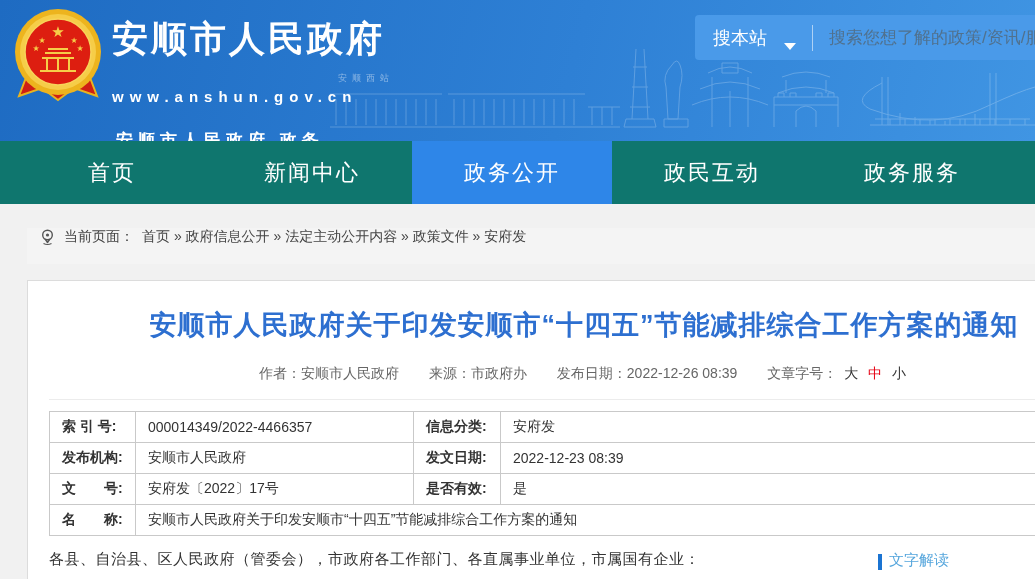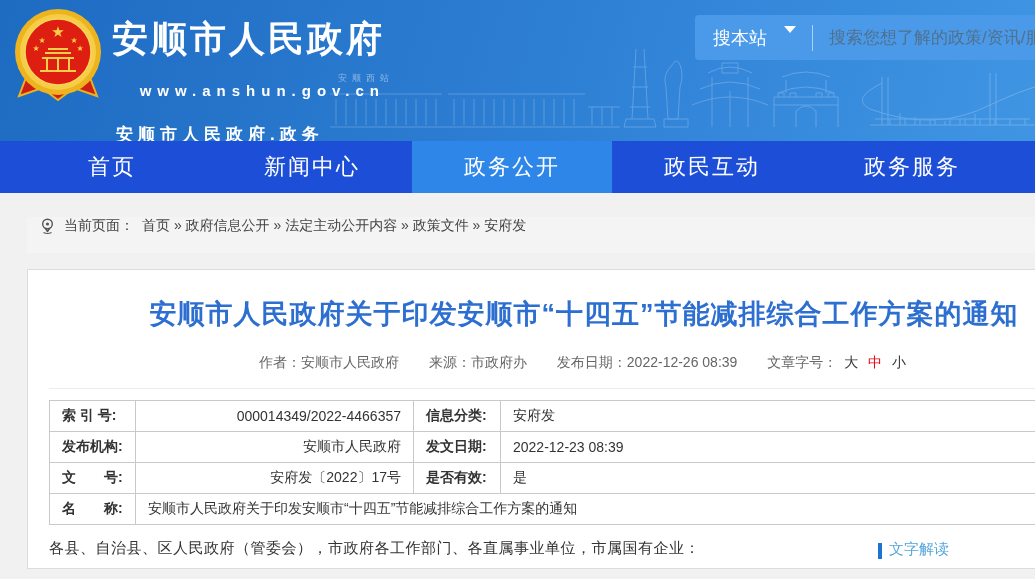--- a/index.html
+++ b/index.html
@@ -10,41 +10,41 @@
   }
 
   
   .site-header {
     position:relative; height:141px; overflow:hidden;
     background:linear-gradient(105deg,#1e6bc2 0%,#2e80d5 55%,#4095e3 100%);
   }
   .emblem { position:absolute; left:12px; top:7px; }
   .logo-text { position:absolute; left:112px; top:15px; color:#fff; }
   .logo-title { font-size:36px; font-weight:bold; letter-spacing:3px; }
-  .logo-url   { font-size:15px; font-weight:bold; letter-spacing:6px; margin-top:18px;text-align:right; }
+  .logo-url   { font-size:15px; font-weight:bold; letter-spacing:6px; margin-top:24px; }
   .logo-sub   { font-size:17px; font-weight:bold; letter-spacing:5px; margin-top:24px; padding-left:4px; }
 
   .search-box {
     position:absolute; left:695px; top:15px; width:430px; height:45px;
     background:#4a9ae9; border-radius:4px;
     display:flex; align-items:center; padding:0 18px;
   }
-  .search-scope { display:flex; align-items:flex-start; gap:17px; color:#fff; font-size:18px; cursor:pointer; white-space:nowrap; }
+  .search-scope { display:flex; align-items:flex-end; gap:17px; color:#fff; font-size:18px; cursor:pointer; white-space:nowrap; }
   .caret-down { width:0; height:0; border-left:6px solid transparent; border-right:6px solid transparent; border-top:7px solid #fff; }
   .search-divider { width:1px; height:26px; background:rgba(255,255,255,.55); margin:0 16px; flex:none; }
   .search-input {
     flex:1; min-width:0; background:transparent; border:none; outline:none;
     font-size:17px; color:#2b455c; font-family:inherit;
   }
   .search-input::placeholder { color:#50718e; opacity:1; }
 
   .skyline { position:absolute; left:330px; bottom:0; }
 
   
-  .main-nav { height:52px; background:#1d4ed8; display:flex; padding-left:12px; }
+  .main-nav { height:63px; background:#0f766e; display:flex; padding-left:12px; }
   .nav-item {
     width:200px; display:flex; align-items:center; justify-content:center;
     color:#fff; font-size:22px; cursor:pointer; letter-spacing:2px;
   }
   .nav-item.active { background:#2e86e8; font-weight:normal; }
 
   
   .breadcrumb {
     margin:24px 0 0 27px; height:36px; background:#f4f4f4;
     display:flex; align-items:flex-start; gap:8px; padding:0 12px;
@@ -69,21 +69,21 @@
   .size-medium { color:#e60012; }
 
   .meta-divider { border-top:1px solid #ececec; margin:16px 0 0 21px; }
 
   table.info-table { border-collapse:collapse; margin:11px 0 0 21px; width:1085px; table-layout:fixed; }
   .info-table td {
     border:1px solid #c9c9c9; height:31px; font-size:14px; color:#333;
     padding:0 12px; white-space:nowrap; overflow:hidden;
   }
   td.cell-label  { font-weight:bold; width:86px; }
-  td.cell-value1 { width:278px;text-align:right; }
+  td.cell-value1 { width:278px; }
   td.cell-label2 { font-weight:bold; width:87px; }
 
   .body-row { position:relative; margin:14px 0 0 21px; height:24px; }
   .body-text { font-size:15px; color:#333; letter-spacing:.5px; }
   .interpret { position:absolute; left:829px; top:1px; display:flex; align-items:flex-end; gap:7px; cursor:pointer; }
   .interpret-bar { width:4px; height:16px; background:#1b74d2; }
   .interpret-link { color:#54a5dc; font-size:15px; text-decoration:none; }
 </style>
 </head>
 <body>

